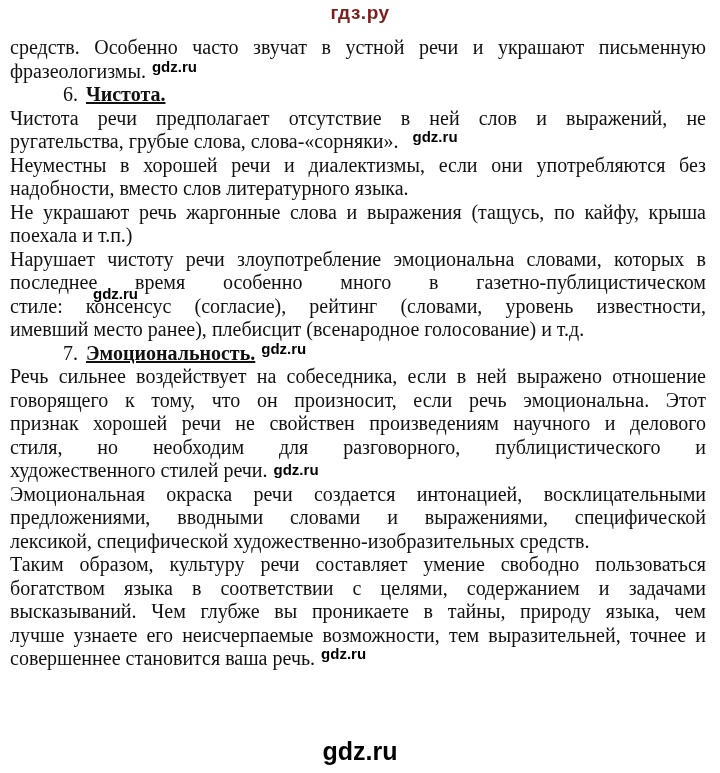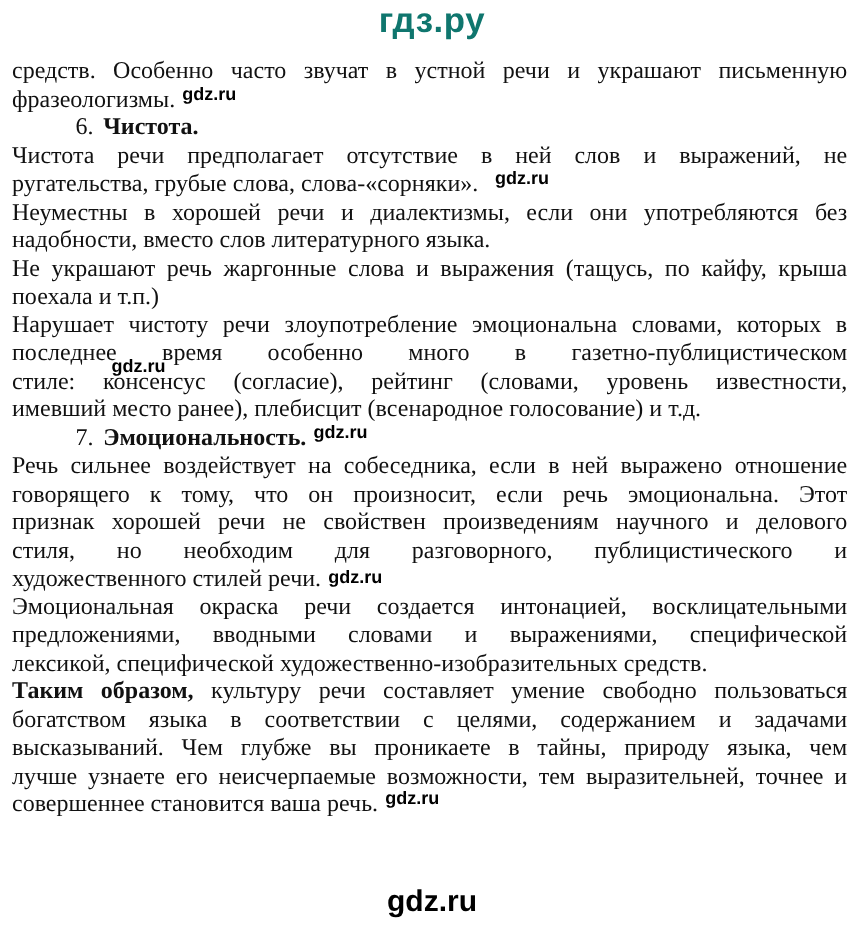--- a/index.html
+++ b/index.html
@@ -4,39 +4,39 @@
 <style>
   html, body { margin: 0; padding: 0; background: #ffffff; }
   body {
     width: 720px; height: 773px; overflow: hidden; position: relative;
     font-family: "Liberation Serif", "DejaVu Serif", serif;
     color: #111;
   }
   .site-header {
     position: absolute; left: 0; top: 2px; width: 720px; text-align: center;
     font-family: "Liberation Sans", "DejaVu Sans", sans-serif;
-    font-weight: bold; font-size: 29px; color: #0f766e; letter-spacing: 0.5px;
+    font-weight: bold; font-size: 19px; color: #7f1d1d; letter-spacing: 0.5px;
   }
   .site-footer {
     position: absolute; left: 0; top: 737px; width: 720px; text-align: center;
     font-family: "Liberation Sans", "DejaVu Sans", sans-serif;
     font-weight: bold; font-size: 25px; color: #000;
   }
   .content {
-    position: absolute; left: 10px; top: 48px; width: 696px;
+    position: absolute; left: 10px; top: 36px; width: 696px;
     font-size: 20px; line-height: 23.5px;
   }
   .line {
     display: block; white-space: nowrap; height: 23.5px; position: relative;
   }
   .just { text-align: justify; text-align-last: justify; }
   .heading { padding-left: 53px; }
   .heading .num { margin-right: 8px; }
-  .heading .title { font-weight: bold; }
-  .bold { font-weight: bold; }
+  .heading .title { font-weight: bold; text-decoration: underline; }
+  .bold { font-weight: normal; }
   .it { }
   .wm {
     font-family: "Liberation Sans", "DejaVu Sans", sans-serif;
     font-weight: bold; font-size: 15px; color: #000;
     position: relative; top: -6px; margin-left: 6px;
   }
   .wm-abs {
     position: absolute;
     font-family: "Liberation Sans", "DejaVu Sans", sans-serif;
     font-weight: bold; font-size: 15px; color: #000;

